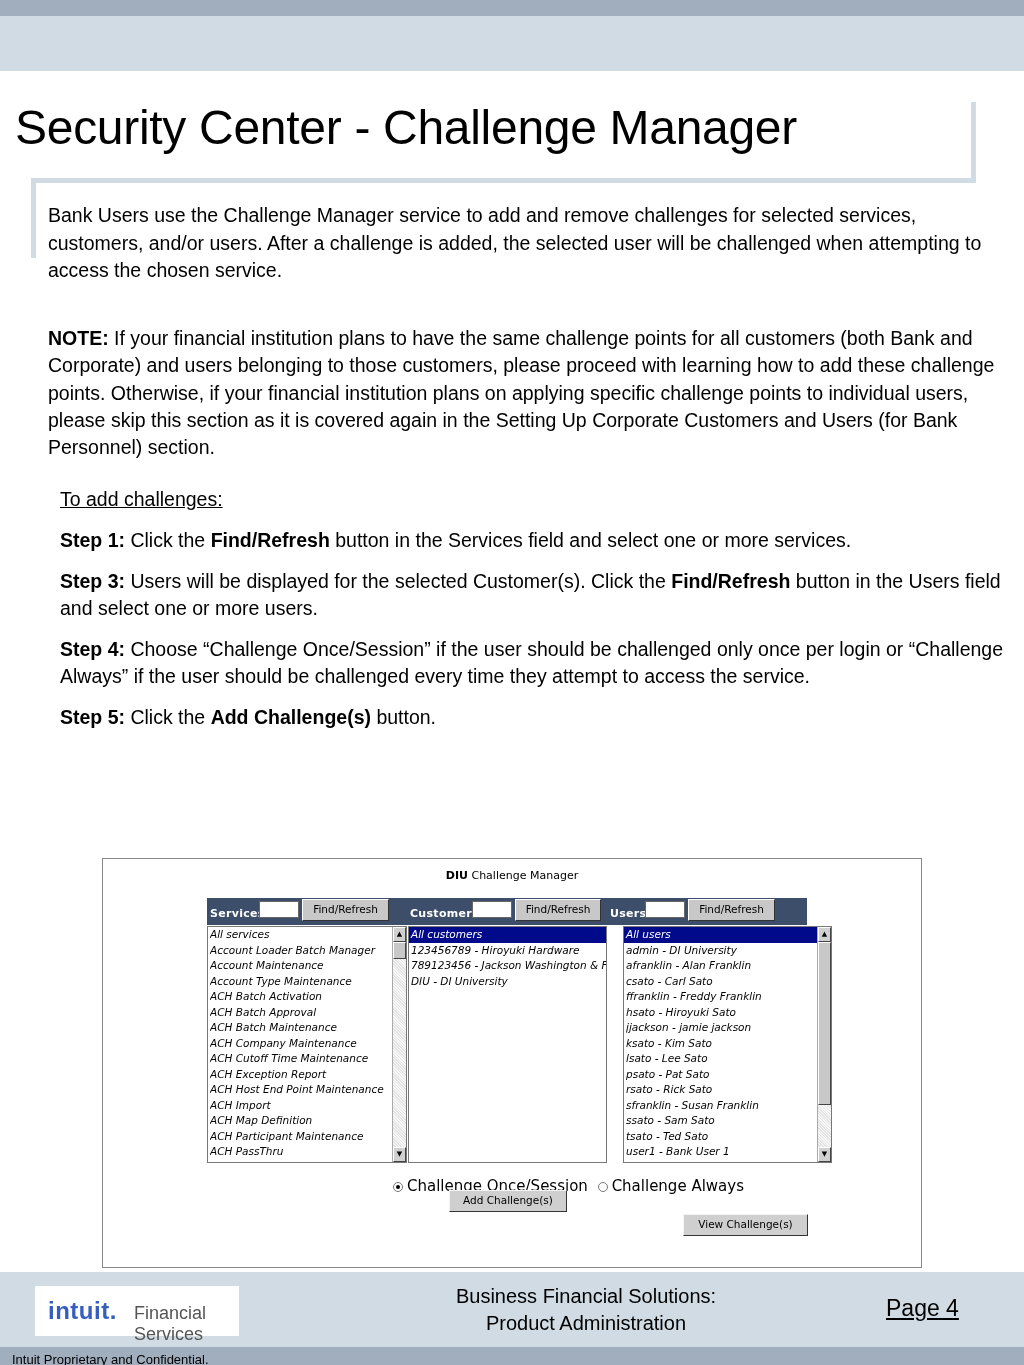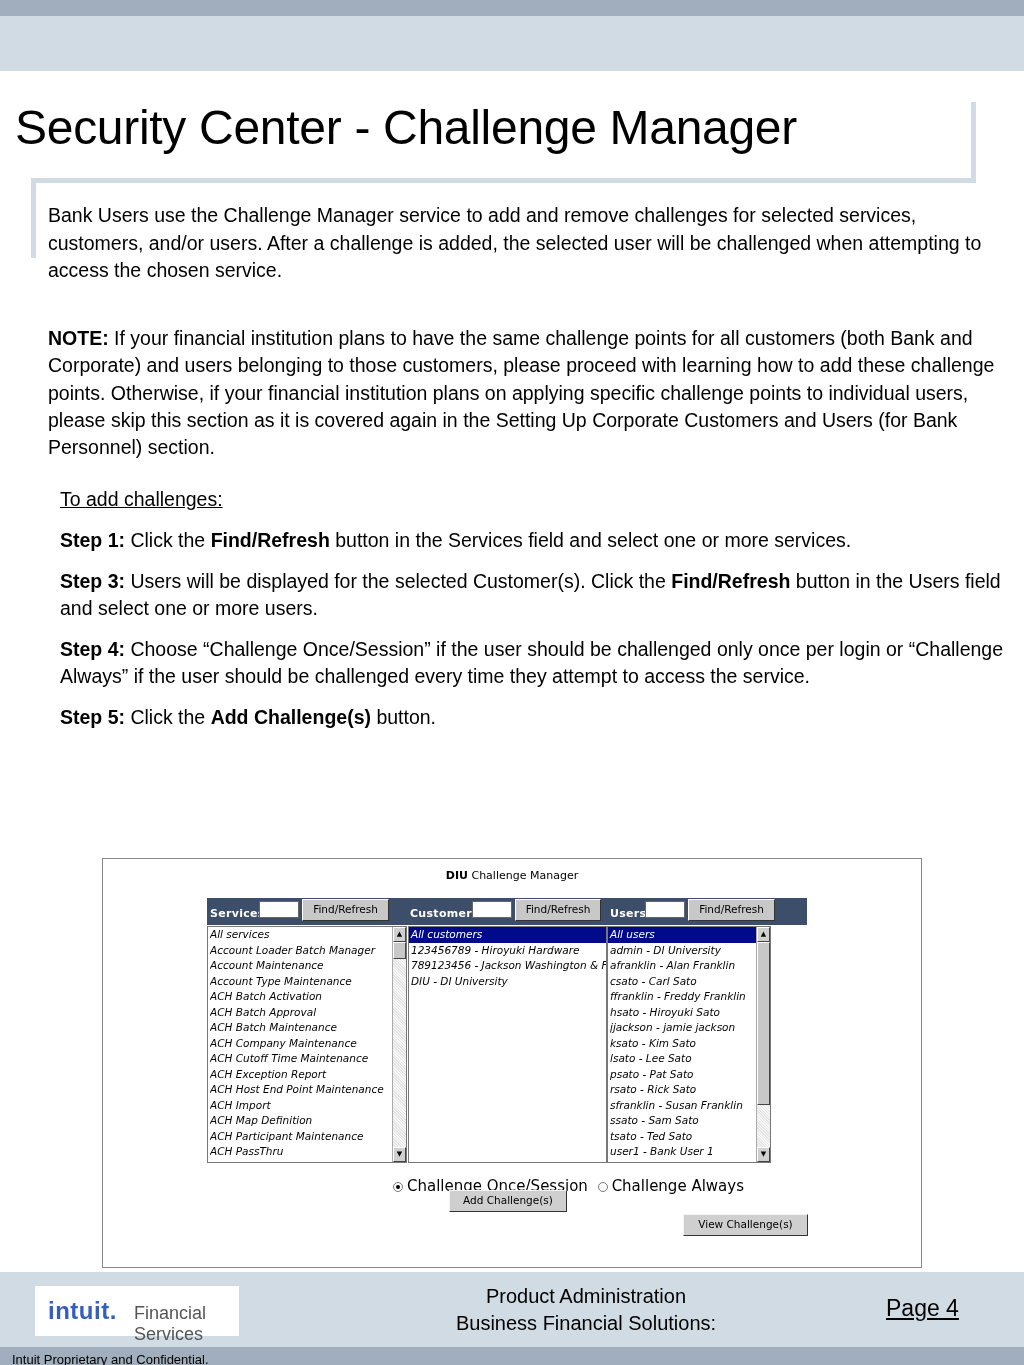--- a/index.html
+++ b/index.html
@@ -114,21 +114,21 @@
 
   <div class="listbox" style="left:305px;width:199px">
     <ul>
       <li class="sel">All customers</li>
       <li>123456789 - Hiroyuki Hardware</li>
       <li>789123456 - Jackson Washington &amp; Frankl</li>
       <li>DIU - DI University</li>
     </ul>
   </div>
 
-  <div class="listbox" style="left:504px;width:164px">
+  <div class="listbox" style="left:520px;width:209px">
     <ul>
       <li class="sel">All users</li>
       <li>admin - DI University</li>
       <li>afranklin - Alan Franklin</li>
       <li>csato - Carl Sato</li>
       <li>ffranklin - Freddy Franklin</li>
       <li>hsato - Hiroyuki Sato</li>
       <li>jjackson - jamie jackson</li>
       <li>ksato - Kim Sato</li>
       <li>lsato - Lee Sato</li>
@@ -154,19 +154,19 @@
   <div class="gray-btn" style="left:346px;top:331px;width:118px">Add Challenge(s)</div>
   <div class="gray-btn" style="left:580px;top:355px;width:125px">View Challenge(s)</div>
 </div>
 
 <div class="footer">
   <div class="logo">
     <span class="logo-intuit">intuit.</span>
     <span class="logo-fs">Financial Services</span>
   </div>
   <div class="footer-center">
+    <div>Business Financial Solutions:</div>
     <div>Product Administration</div>
-    <div>Business Financial Solutions:</div>
   </div>
   <div class="footer-page">Page 4</div>
 </div>
 <div class="conf-bar"></div>
 <div class="conf-text">Intuit Proprietary and Confidential.</div>
 
 </body></html>

